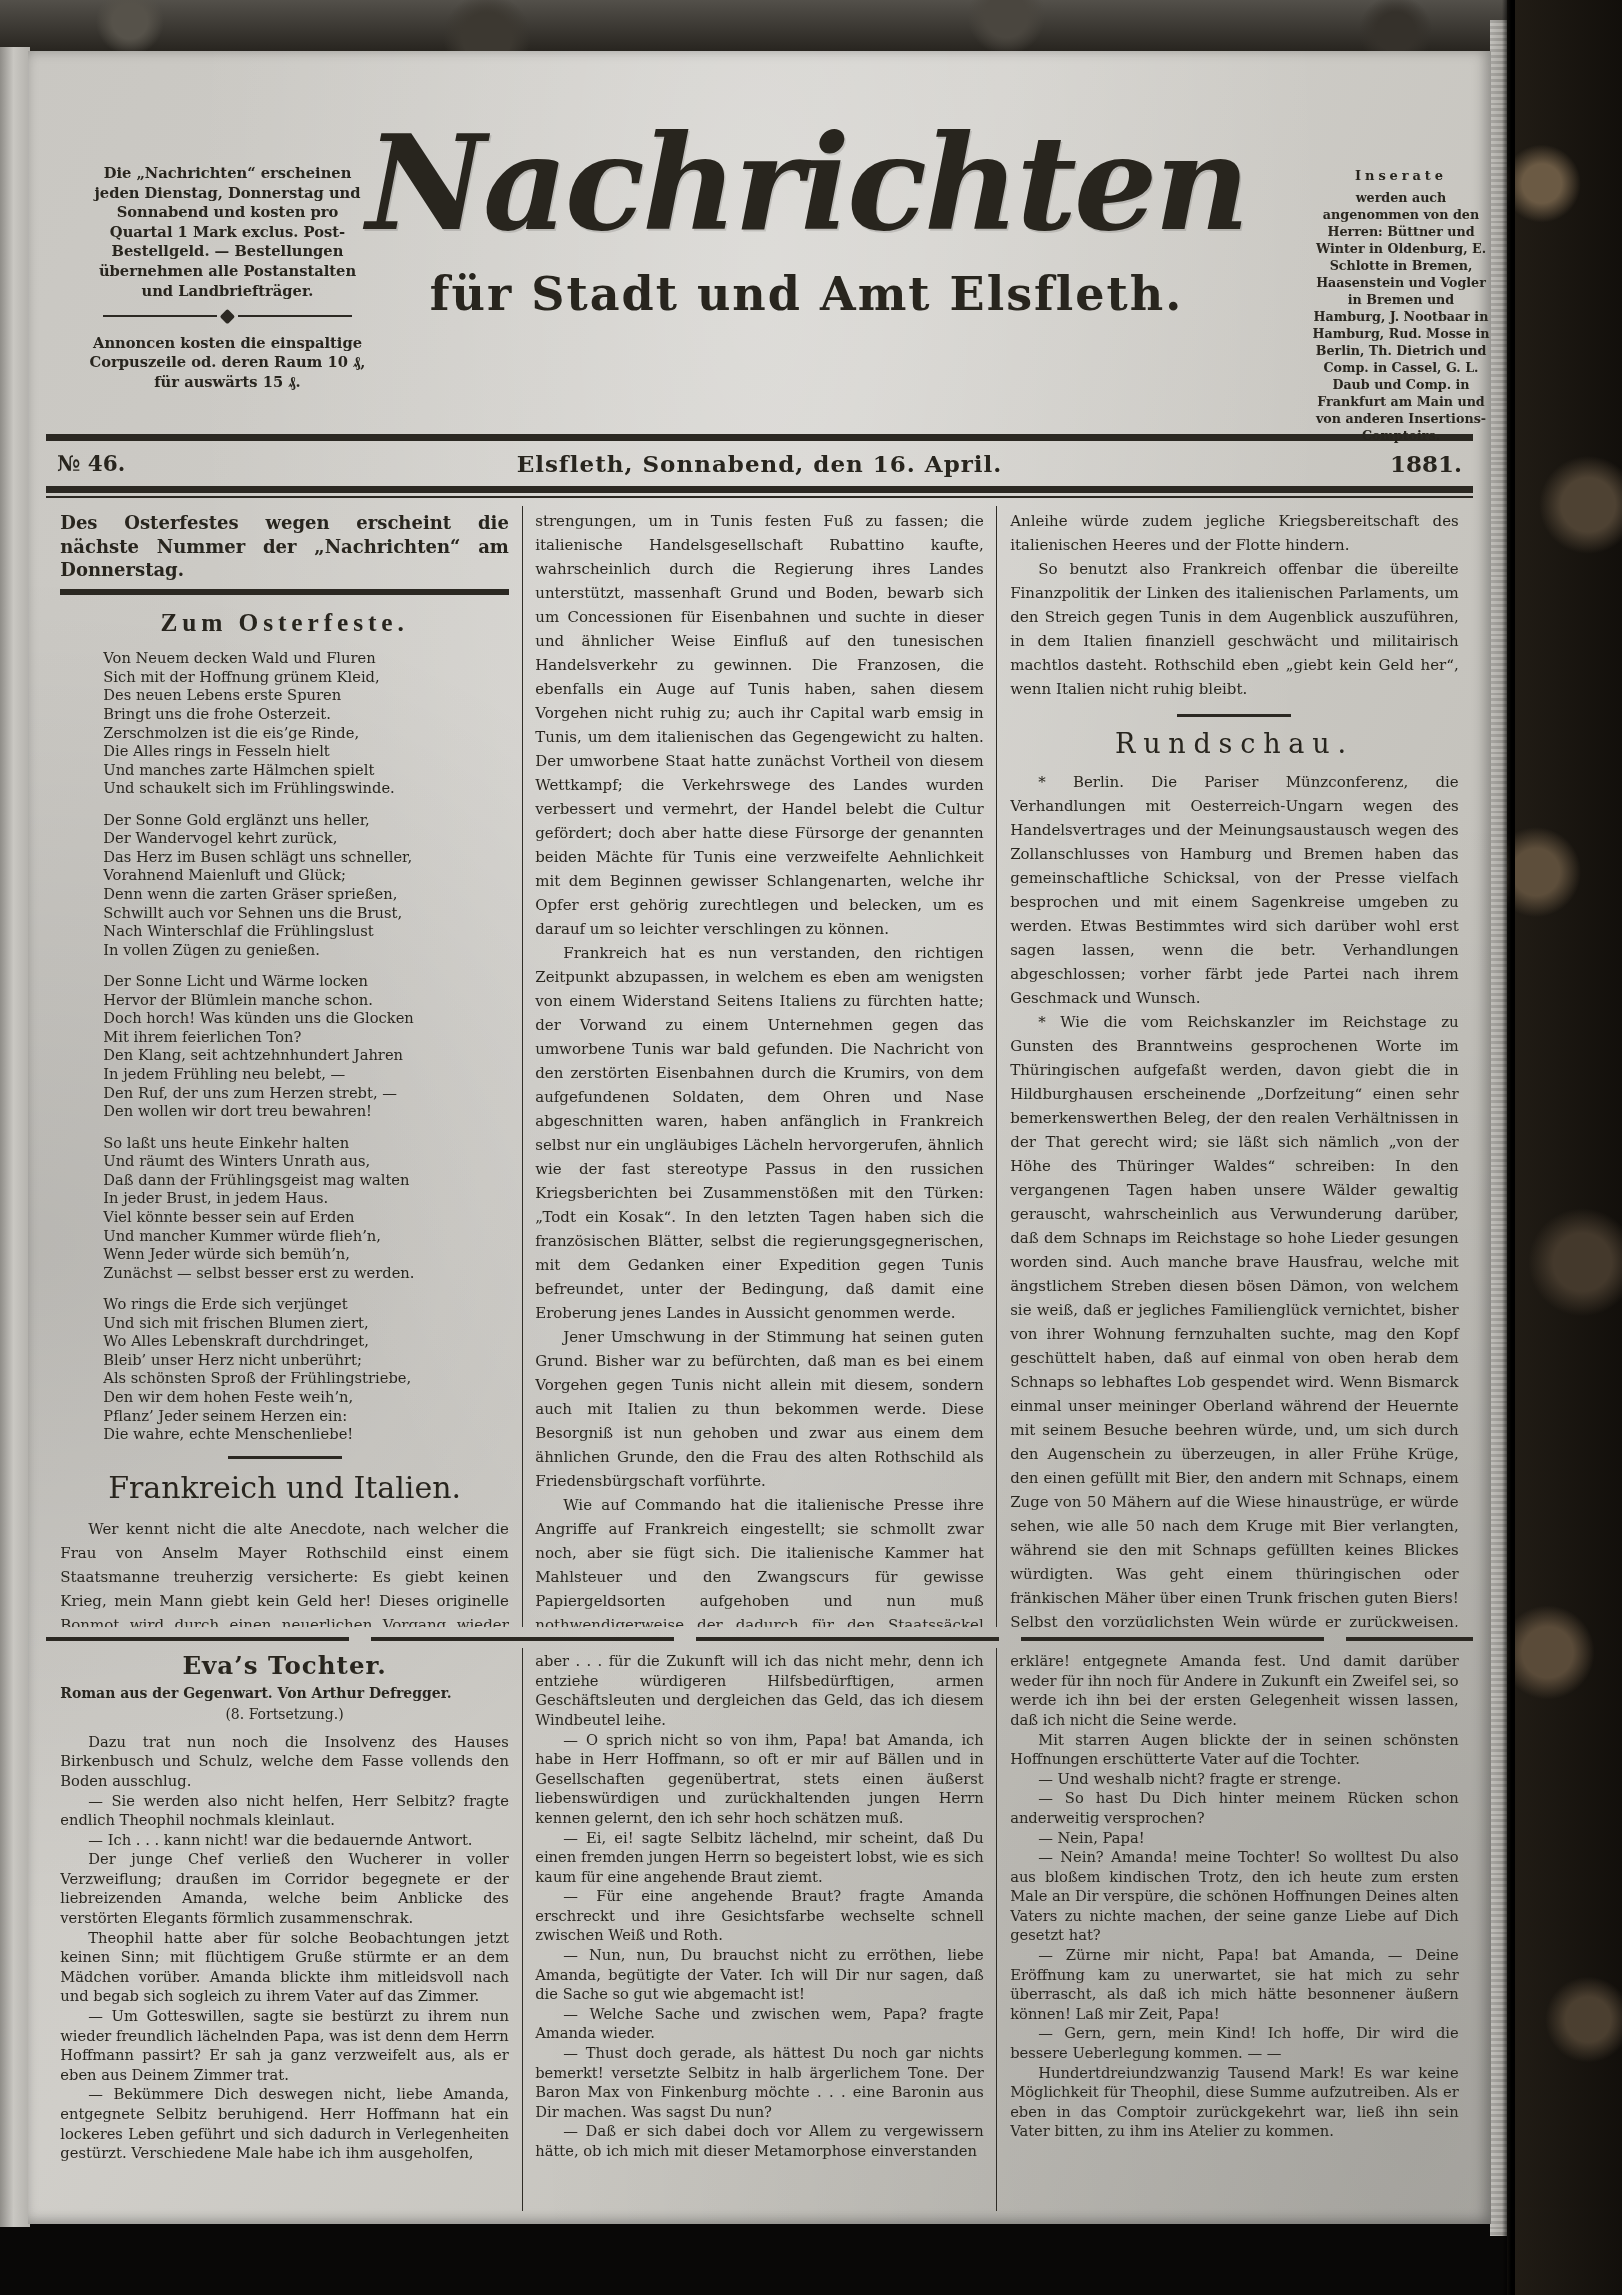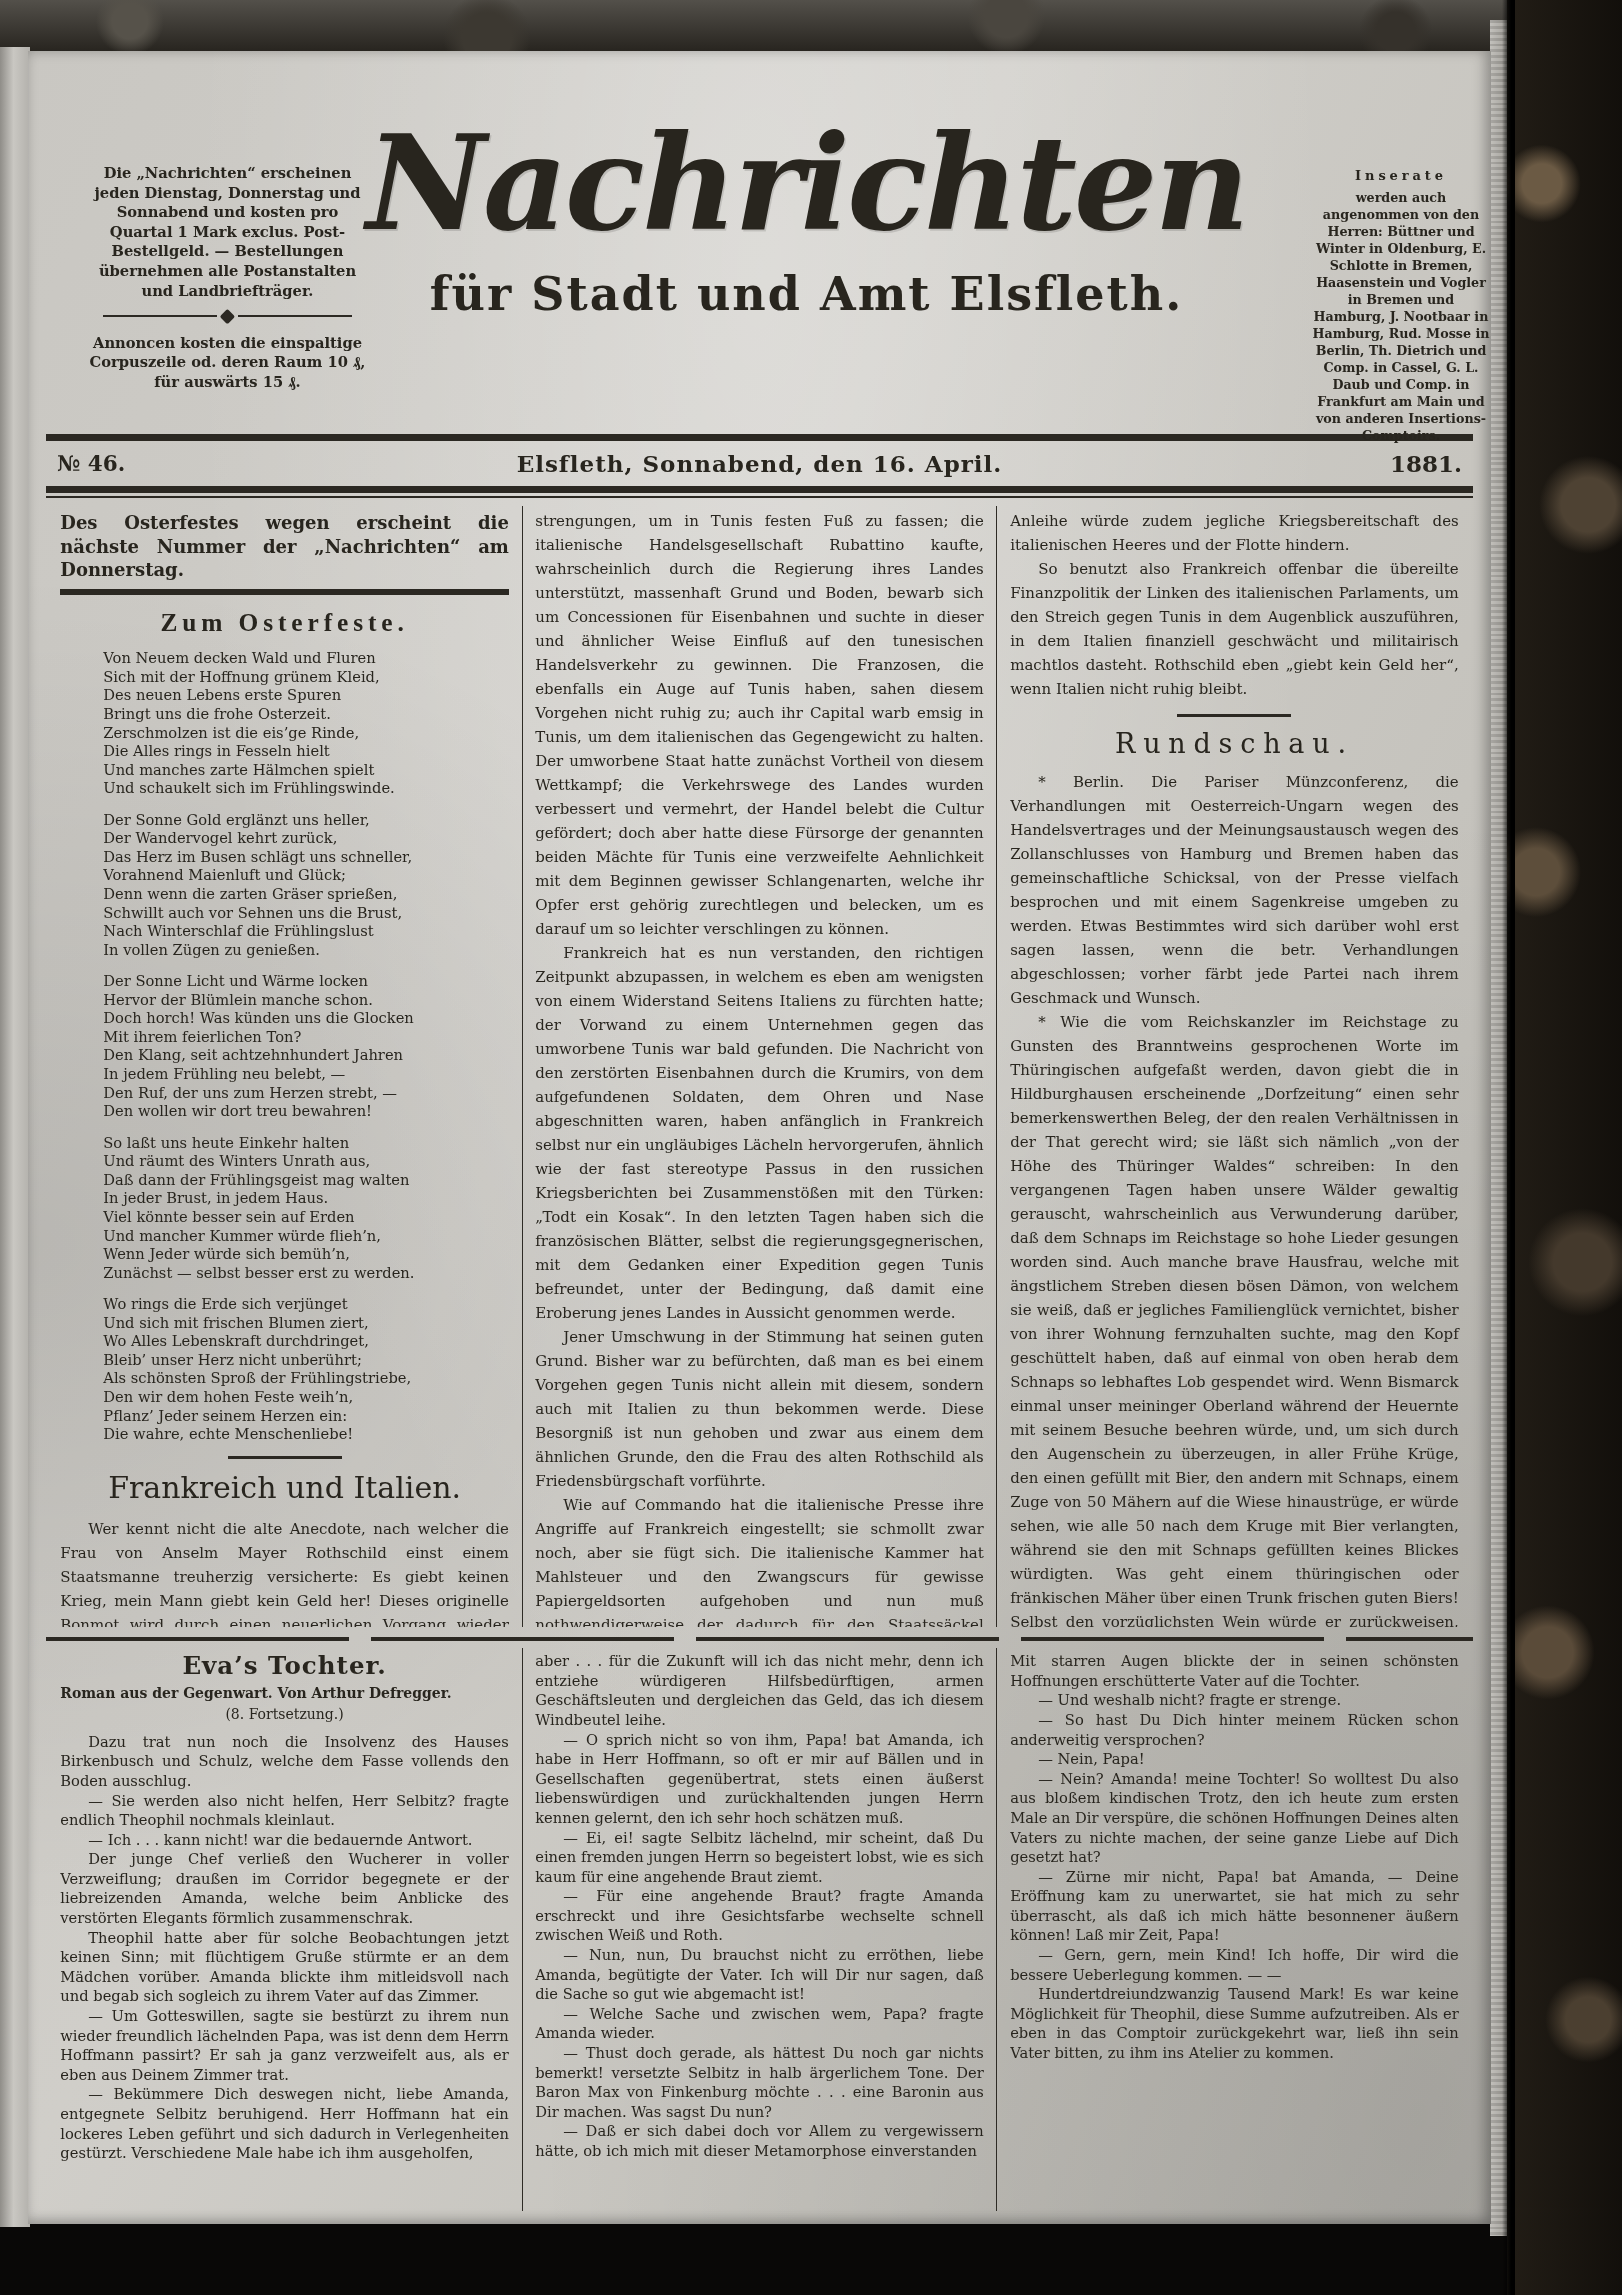--- a/index.html
+++ b/index.html
@@ -234,20 +234,21 @@
             <p>— Ei, ei! sagte Selbitz lächelnd, mir scheint, daß Du einen fremden jungen Herrn so begeistert lobst, wie es sich kaum für eine angehende Braut ziemt.</p>
             <p>— Für eine angehende Braut? fragte Amanda erschreckt und ihre Gesichtsfarbe wechselte schnell zwischen Weiß und Roth.</p>
             <p>— Nun, nun, Du brauchst nicht zu erröthen, liebe Amanda, begütigte der Vater. Ich will Dir nur sagen, daß die Sache so gut wie abgemacht ist!</p>
             <p>— Welche Sache und zwischen wem, Papa? fragte Amanda wieder.</p>
             <p>— Thust doch gerade, als hättest Du noch gar nichts bemerkt! versetzte Selbitz in halb ärgerlichem Tone. Der Baron Max von Finkenburg möchte . . . eine Baronin aus Dir machen. Was sagst Du nun?</p>
             <p>— Daß er sich dabei doch vor Allem zu vergewissern hätte, ob ich mich mit dieser Metamorphose einverstanden</p>
           </div>
       </section>
       <section class="col">
         <div class="paras no-first-indent">
+            <p>erkläre! entgegnete Amanda fest. Und damit darüber weder für ihn noch für Andere in Zukunft ein Zweifel sei, so werde ich ihn bei der ersten Gelegenheit wissen lassen, daß ich nicht die Seine werde.</p>
             <p>Mit starren Augen blickte der in seinen schönsten Hoffnungen erschütterte Vater auf die Tochter.</p>
             <p>— Und weshalb nicht? fragte er strenge.</p>
             <p>— So hast Du Dich hinter meinem Rücken schon anderweitig versprochen?</p>
             <p>— Nein, Papa!</p>
             <p>— Nein? Amanda! meine Tochter! So wolltest Du also aus bloßem kindischen Trotz, den ich heute zum ersten Male an Dir verspüre, die schönen Hoffnungen Deines alten Vaters zu nichte machen, der seine ganze Liebe auf Dich gesetzt hat?</p>
             <p>— Zürne mir nicht, Papa! bat Amanda, — Deine Eröffnung kam zu unerwartet, sie hat mich zu sehr überrascht, als daß ich mich hätte besonnener äußern können! Laß mir Zeit, Papa!</p>
             <p>— Gern, gern, mein Kind! Ich hoffe, Dir wird die bessere Ueberlegung kommen. — —</p>
             <p>Hundertdreiundzwanzig Tausend Mark! Es war keine Möglichkeit für Theophil, diese Summe aufzutreiben. Als er eben in das Comptoir zurückgekehrt war, ließ ihn sein Vater bitten, zu ihm ins Atelier zu kommen.</p>
           </div>
       </section>

